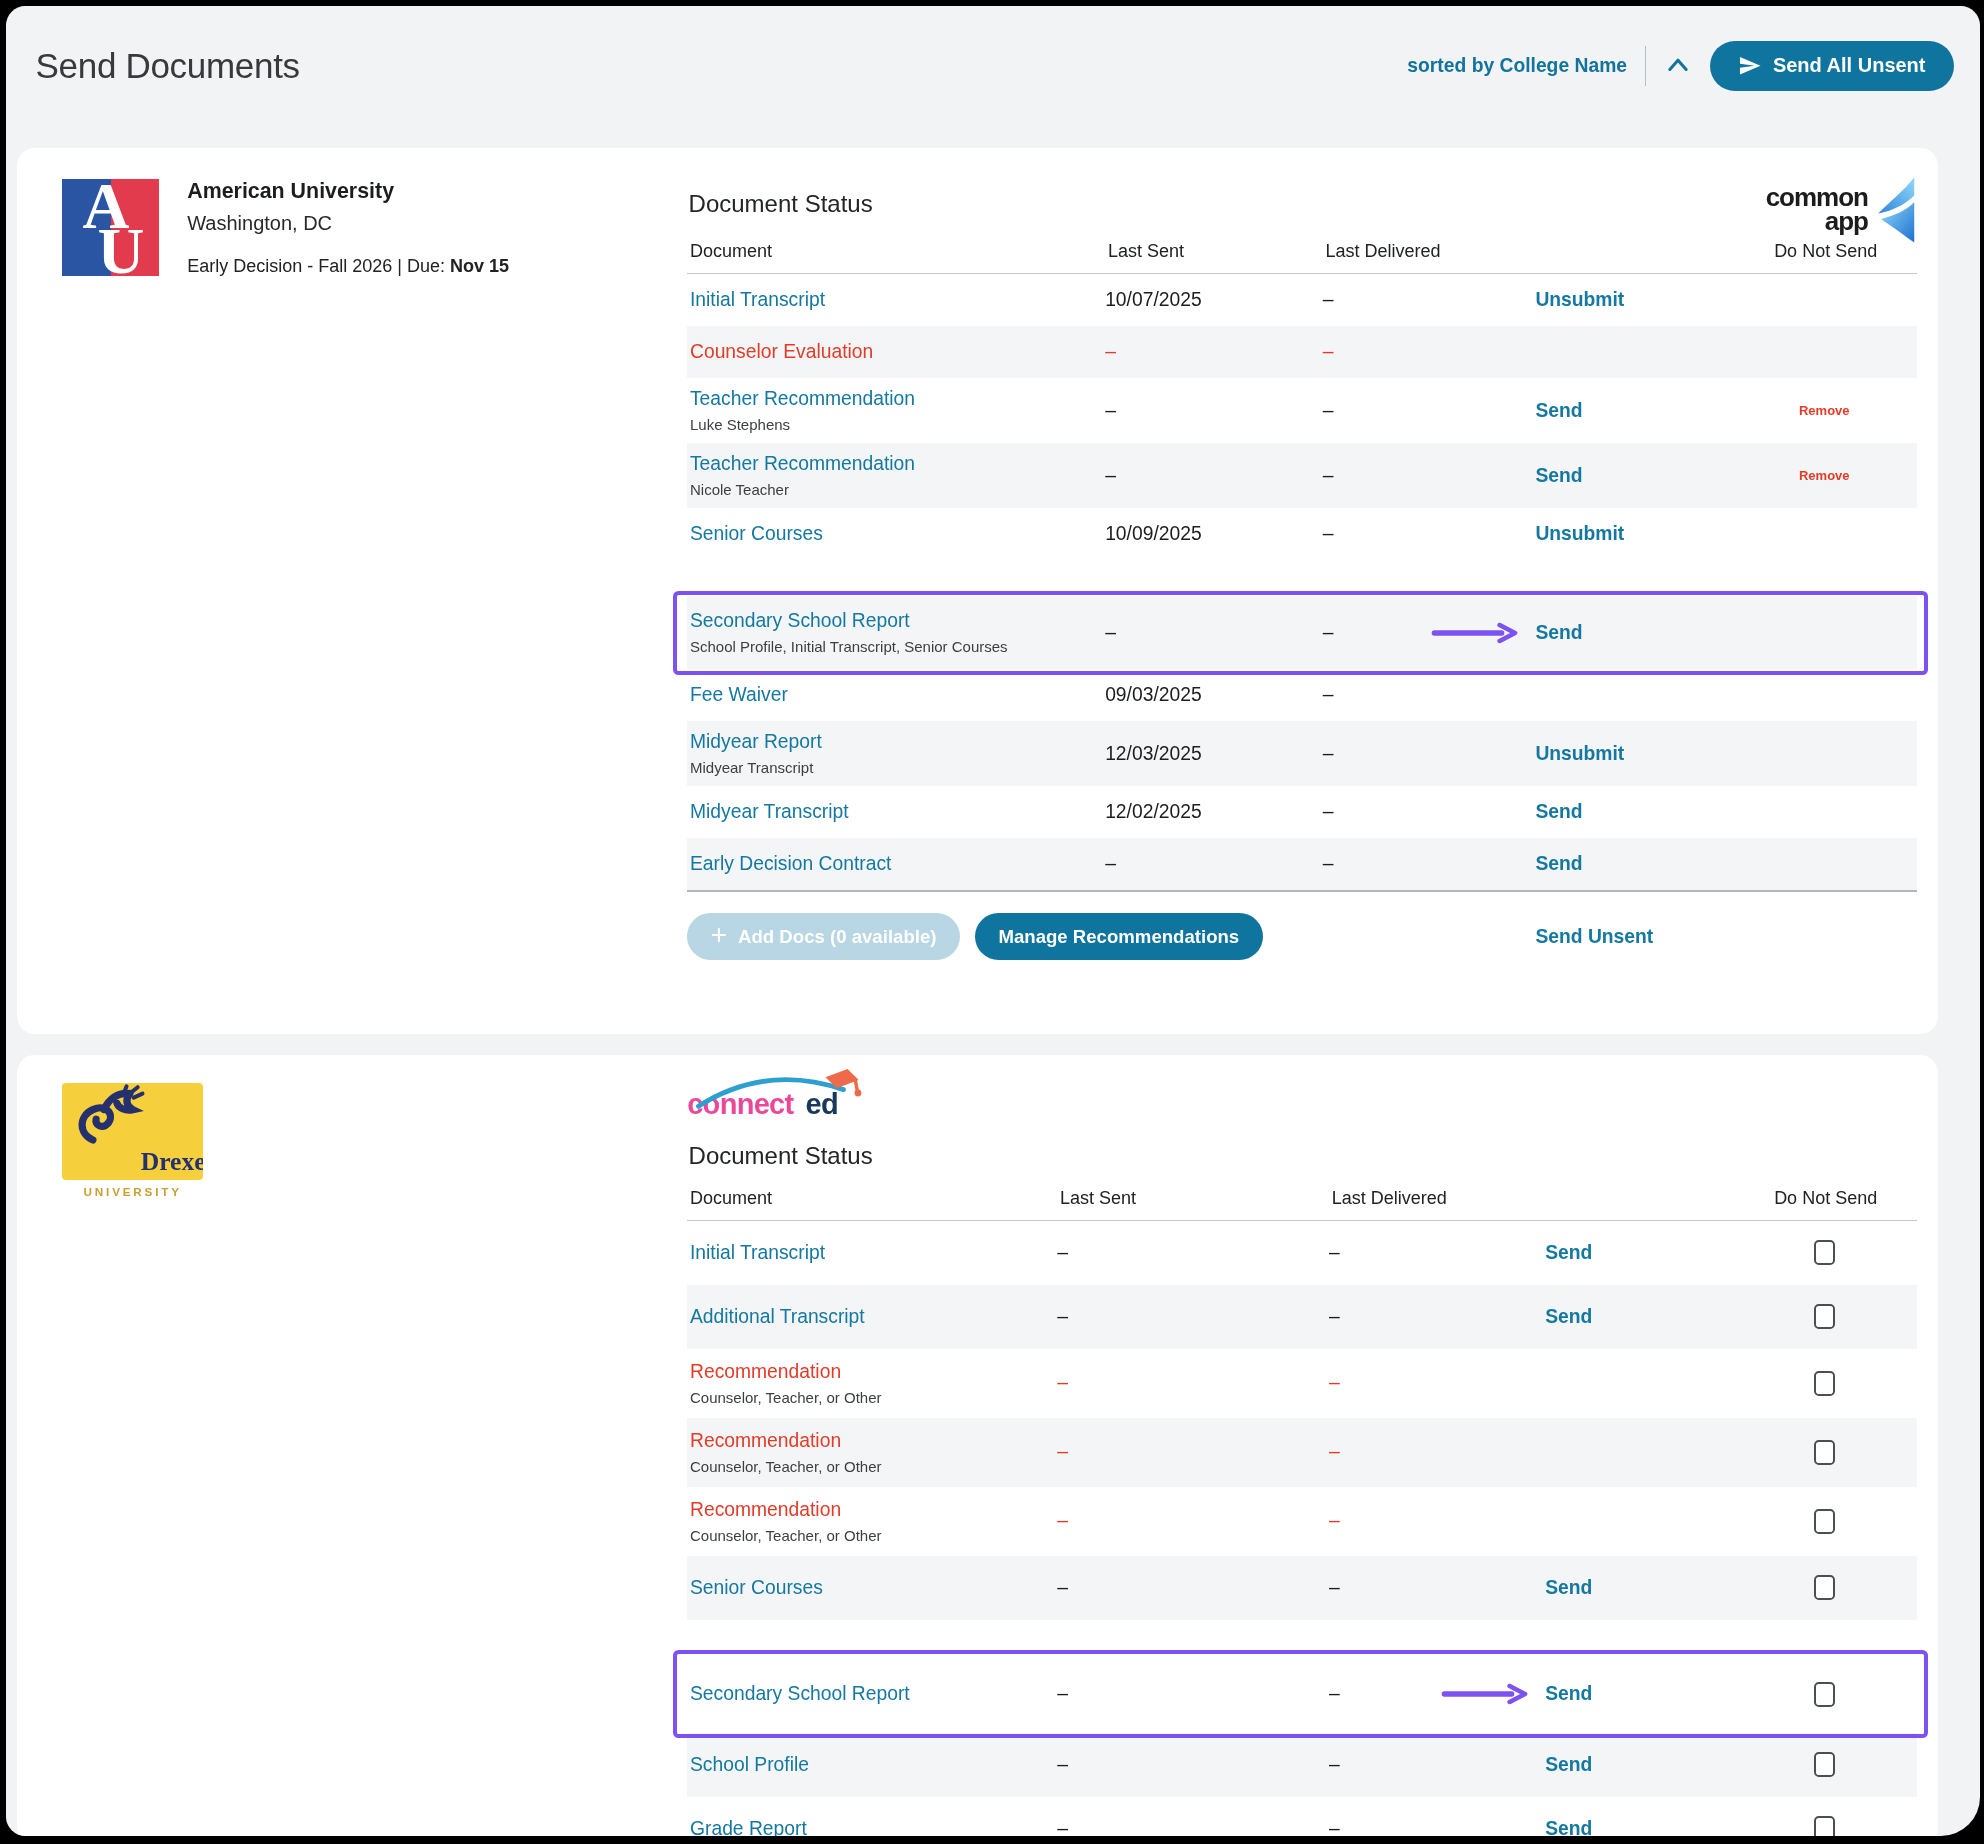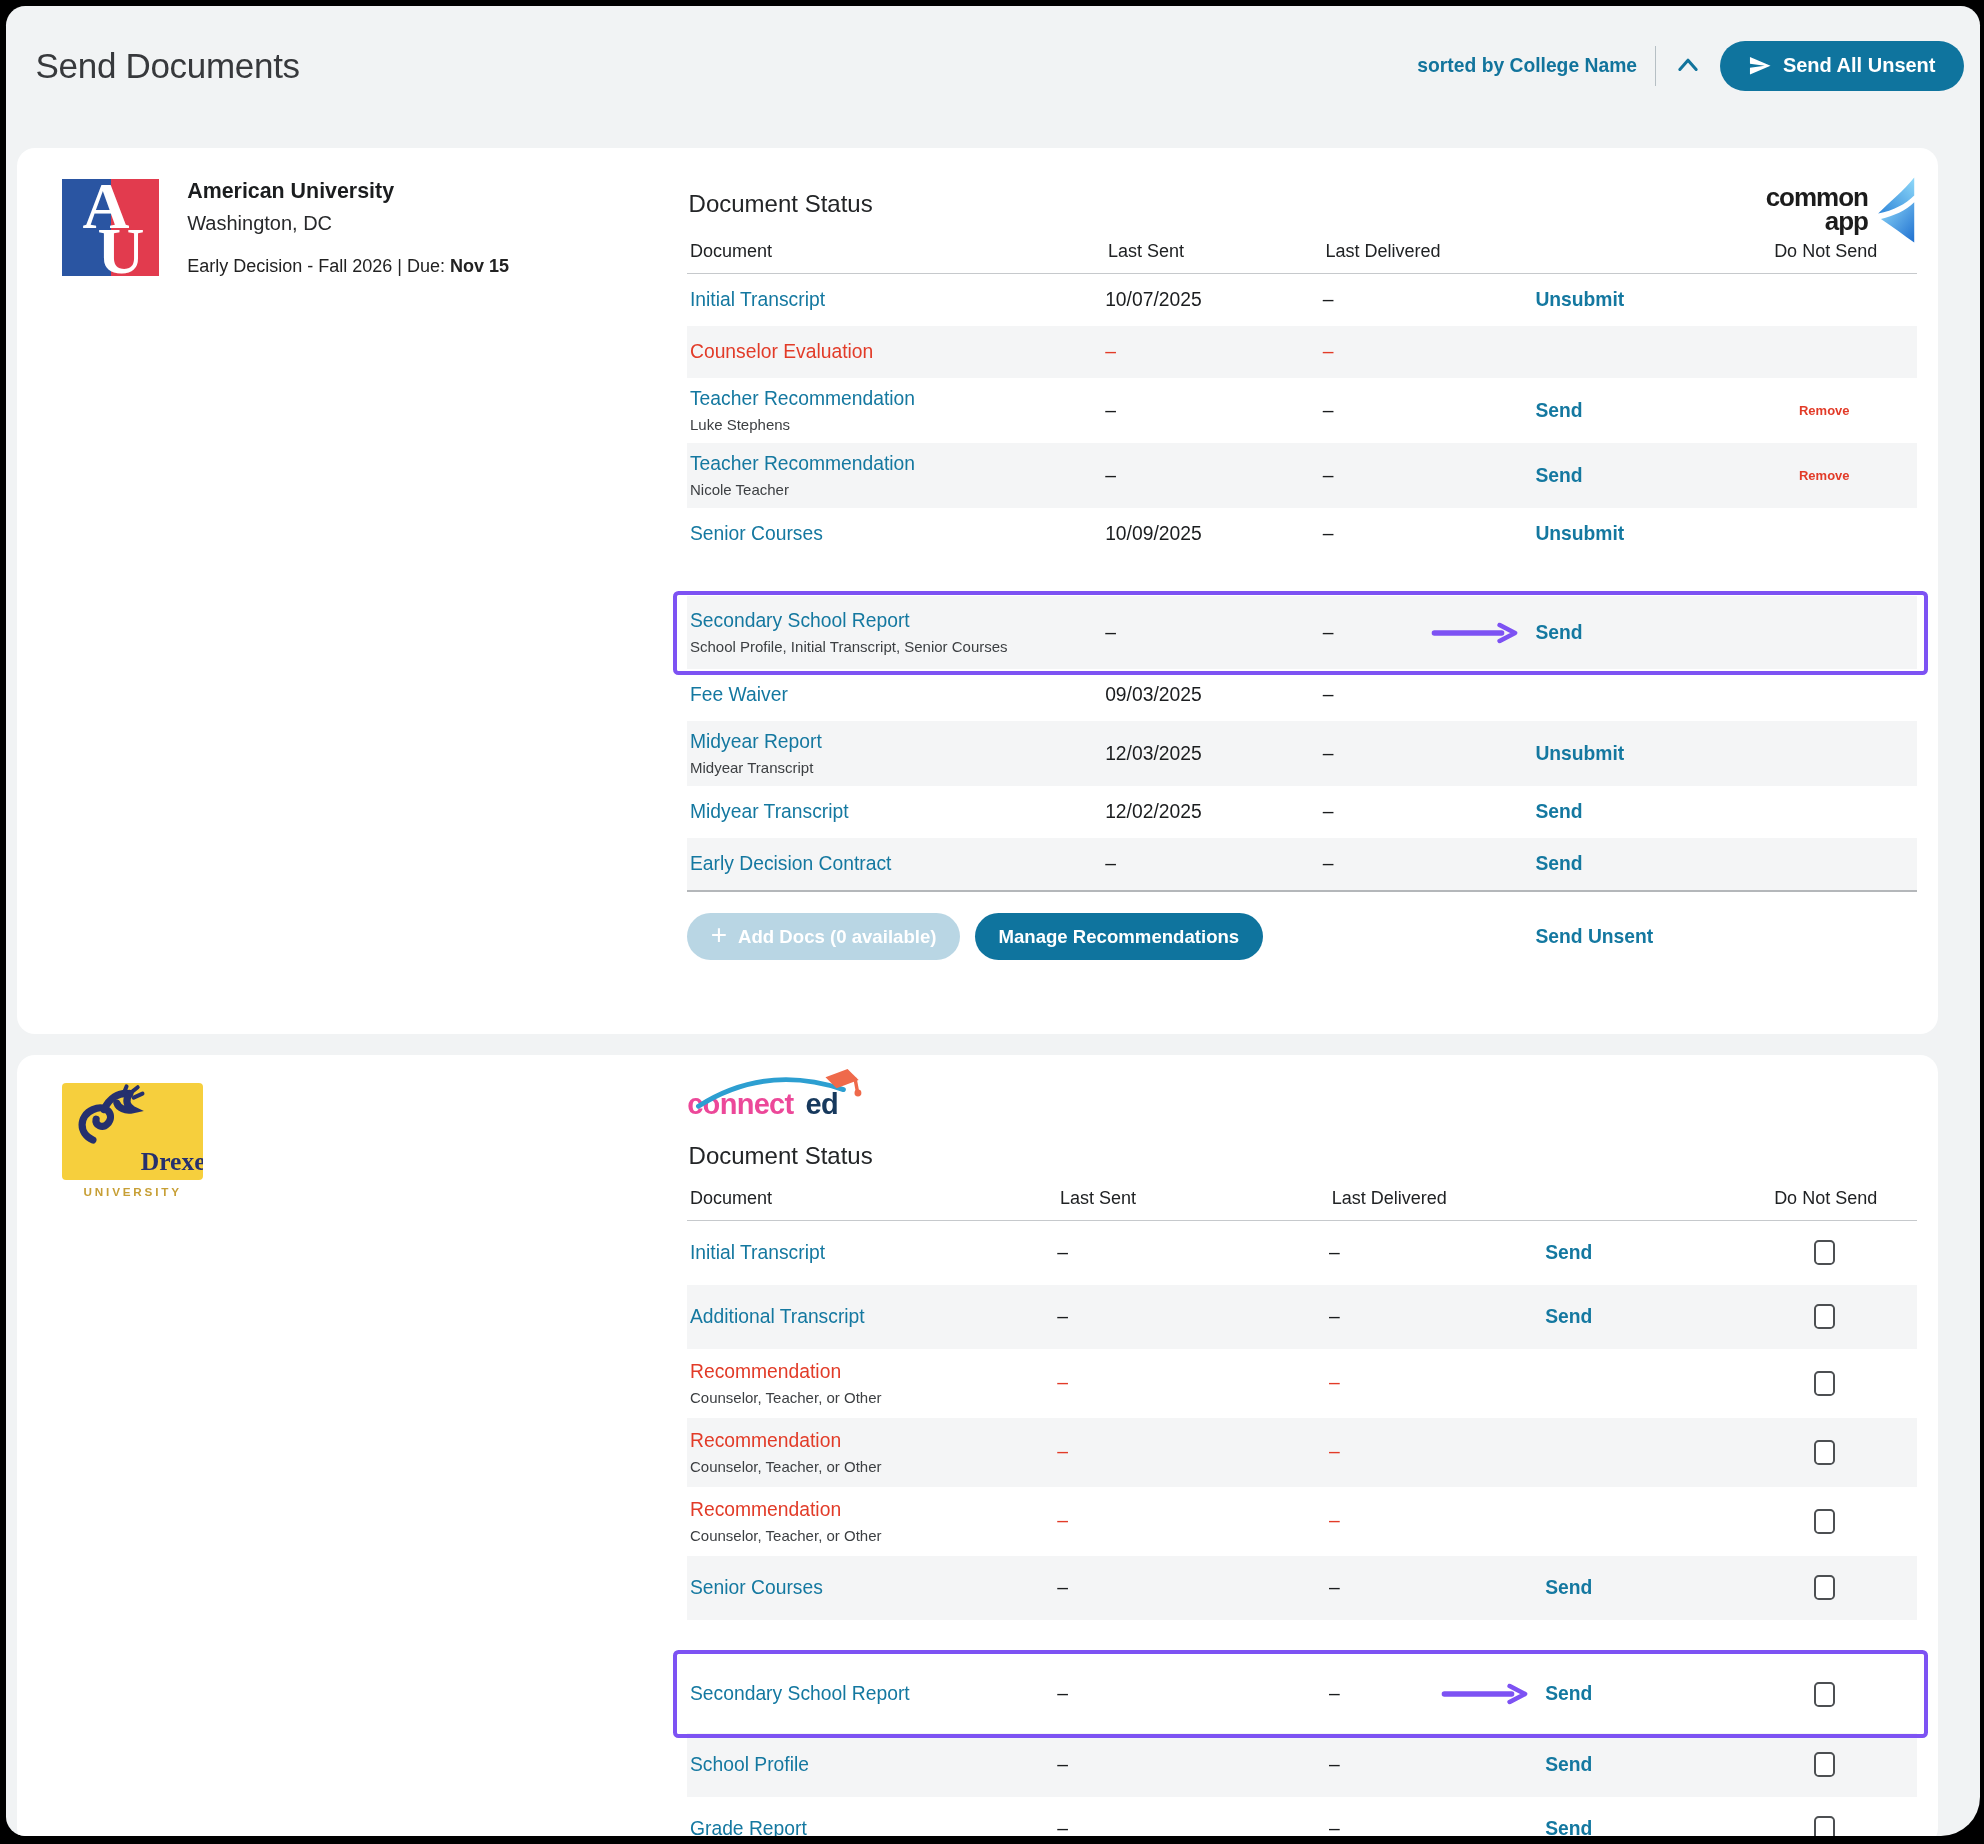--- a/index.html
+++ b/index.html
@@ -5,21 +5,21 @@
   html,body{margin:0;padding:0;}
   body{
     width:1985px;height:1844px;background:#000;overflow:hidden;position:relative;
     font-family:"Liberation Sans",sans-serif;-webkit-font-smoothing:antialiased;
   }
   .page{
     position:absolute;left:5.5px;top:5.5px;width:1974px;height:1830px;
     background:#f1f3f4;border-radius:19.3px 19.3px 39px 19.3px;overflow:hidden;
   }
   
-  .topbar{display:flex;justify-content:space-between;align-items:center;padding:35px 16px 57px 30px;}
+  .topbar{display:flex;justify-content:space-between;align-items:center;padding:35px 26px 57px 30px;}
   .page-title{font-size:35px;font-weight:400;color:#37393c;letter-spacing:-0.3px;}
   .controls{display:flex;align-items:center;gap:18px;}
   .sortby{color:#12749c;font-weight:700;font-size:19.3px;cursor:pointer;}
   .vdiv{width:1.4px;height:40px;background:#b6bfc4;}
   .chev{width:28px;height:28px;cursor:pointer;}
   .btn-primary{
     display:flex;align-items:center;gap:11px;background:#0f749e;color:#fff;
     font-weight:700;font-size:20px;border:none;border-radius:25px;height:50px;
     padding:0 28px;cursor:pointer;font-family:inherit;
   }

